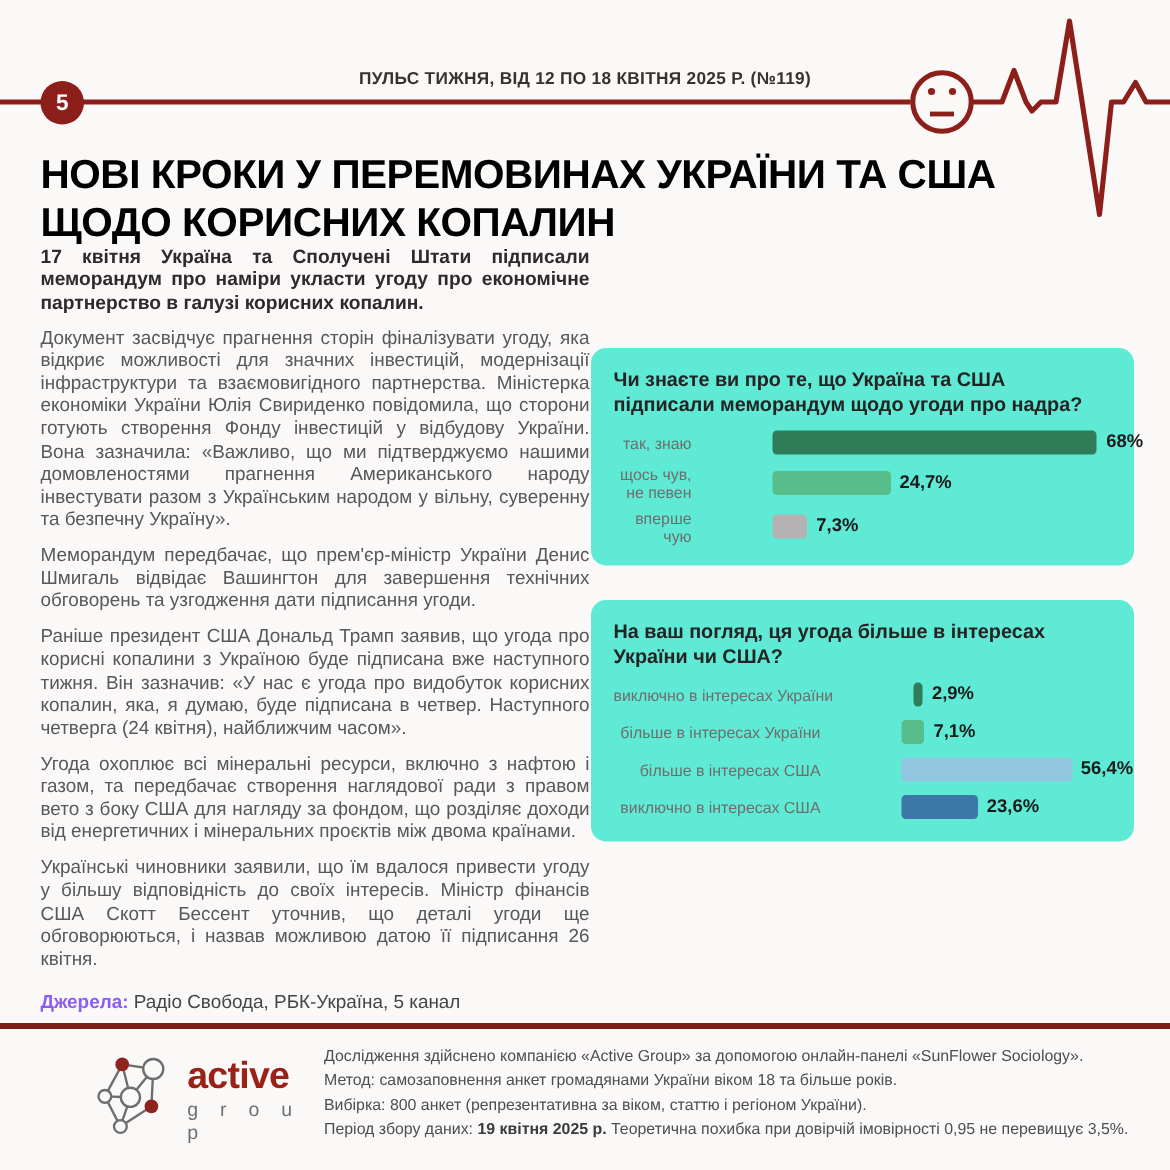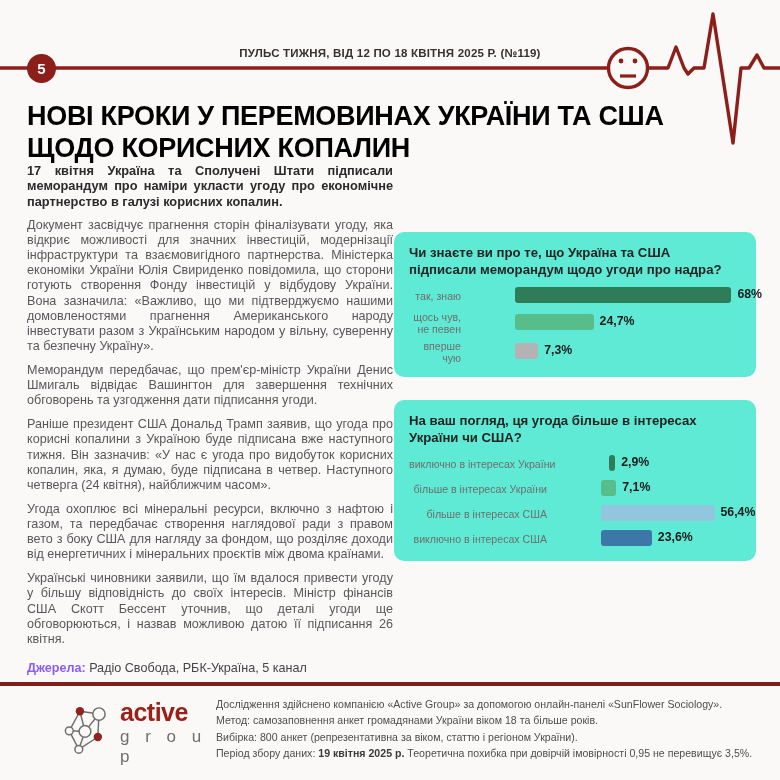--- a/index.html
+++ b/index.html
@@ -56,21 +56,21 @@
   .card2 .row-label { flex: 0 0 152px; white-space: nowrap; }
   .bar-area { flex: 1; display: flex; align-items: flex-start; min-height: 19px; margin-left: 40px; }
   .bar { height: 16px; border-radius: 3px; flex: 0 0 auto; }
   .bar-value { margin-left: 6px; font-size: 12.3px; font-weight: bold; color: #1B1B1B; white-space: nowrap; }
   
   .footer-rule { position: absolute; left: 0; top: 682px; width: 780px; height: 4px; background: #7E1F1A; }
   .footer-logo { position: absolute; left: 62px; top: 690px; width: 145px; height: 80px; display: flex; align-items: center; }
   .logo-graph { width: 72px; height: 76px; }
   .logo-words { margin-left: 2px; margin-top: 6px; }
   .logo-active { font-size: 25px; font-weight: 800; color: #992118; letter-spacing: -0.5px; line-height: 1; }
-  .logo-group { font-size: 17px; color: #6F6F6F; letter-spacing: 5.5px; margin-top: 2px; }
+  .logo-group { font-size: 13px; color: #6F6F6F; letter-spacing: 5.5px; margin-top: 2px; }
   .footer-text {
     position: absolute; left: 216px; top: 696px; width: 552px;
     font-size: 10.6px; color: #4E4E4E; line-height: 1.55;
   }
   .footer-text .bold { font-weight: bold; color: #3B3B3B; }
 </style>
 </head>
 <body>
 
 <div class="page">

